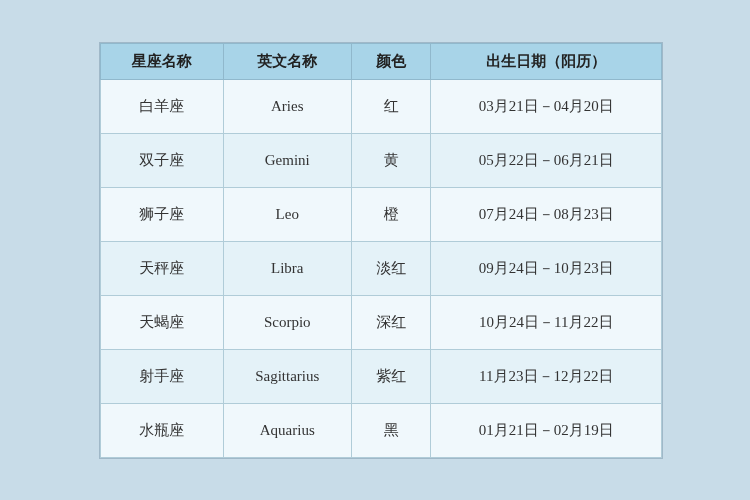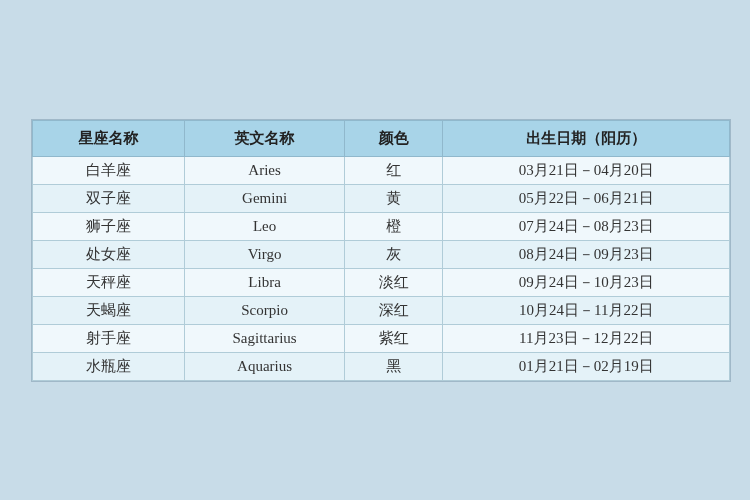--- a/index.html
+++ b/index.html
@@ -14,21 +14,21 @@
       background-color: #c8dce8;
       display: flex;
       align-items: center;
       justify-content: center;
       font-family: "SimSun", "宋体", serif;
     }
 
     .table-container {
       background-color: #e8f4f8;
       border: 1px solid #a0b8c8;
-      width: 700px;
+      width: 564px;
       margin-left: 12px;
     }
 
     table {
       width: 100%;
       border-collapse: collapse;
     }
 
     thead tr {
       background-color: #a8d4e8;
@@ -46,21 +46,21 @@
     tbody tr {
       background-color: #f0f8fc;
     }
 
     tbody tr:nth-child(even) {
       background-color: #e4f2f8;
     }
 
     tbody td {
       border: 1px solid #b0ccd8;
-      padding: 4px 12px;
+      padding: 17px 12px;
       text-align: center;
       font-size: 15px;
       color: #333;
     }
 
     td.cn-name {
       font-size: 15px;
     }
 
     td.en-name {
@@ -93,26 +93,20 @@
           <td>黄</td>
           <td>05月22日－06月21日</td>
         </tr>
         <tr>
           <td class="cn-name">狮子座</td>
           <td class="en-name">Leo</td>
           <td>橙</td>
           <td>07月24日－08月23日</td>
         </tr>
         <tr>
-          <td class="cn-name">处女座</td>
-          <td class="en-name">Virgo</td>
-          <td>灰</td>
-          <td>08月24日－09月23日</td>
-        </tr>
-        <tr>
           <td class="cn-name">天秤座</td>
           <td class="en-name">Libra</td>
           <td>淡红</td>
           <td>09月24日－10月23日</td>
         </tr>
         <tr>
           <td class="cn-name">天蝎座</td>
           <td class="en-name">Scorpio</td>
           <td>深红</td>
           <td>10月24日－11月22日</td>

